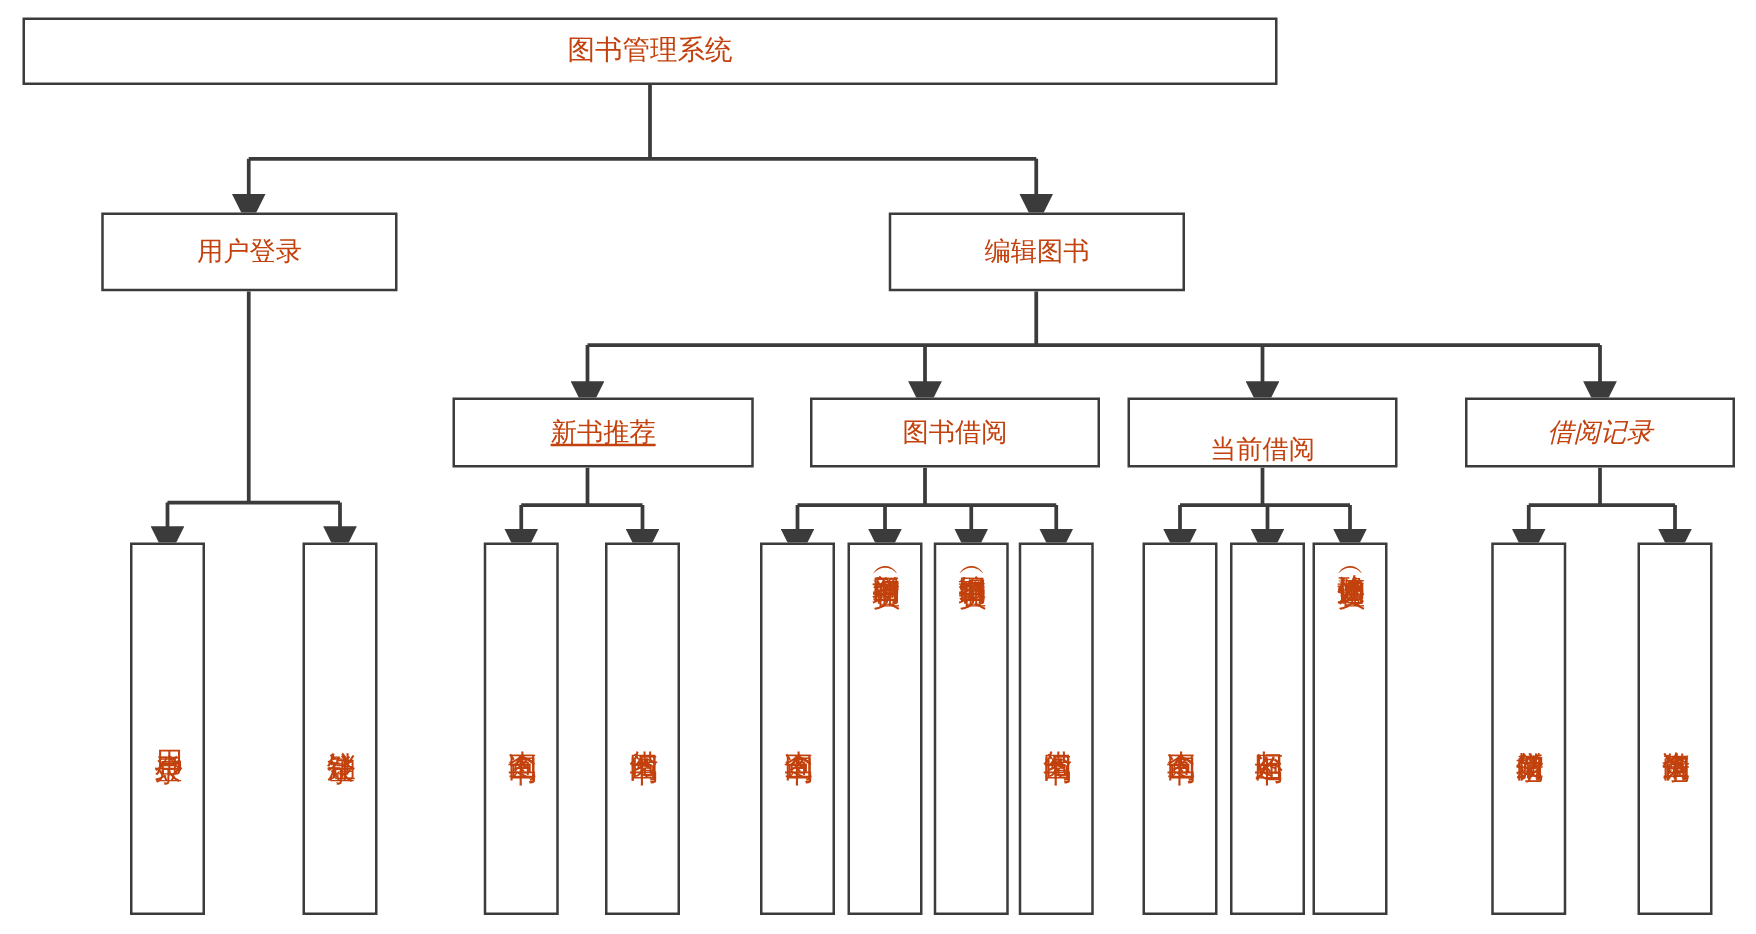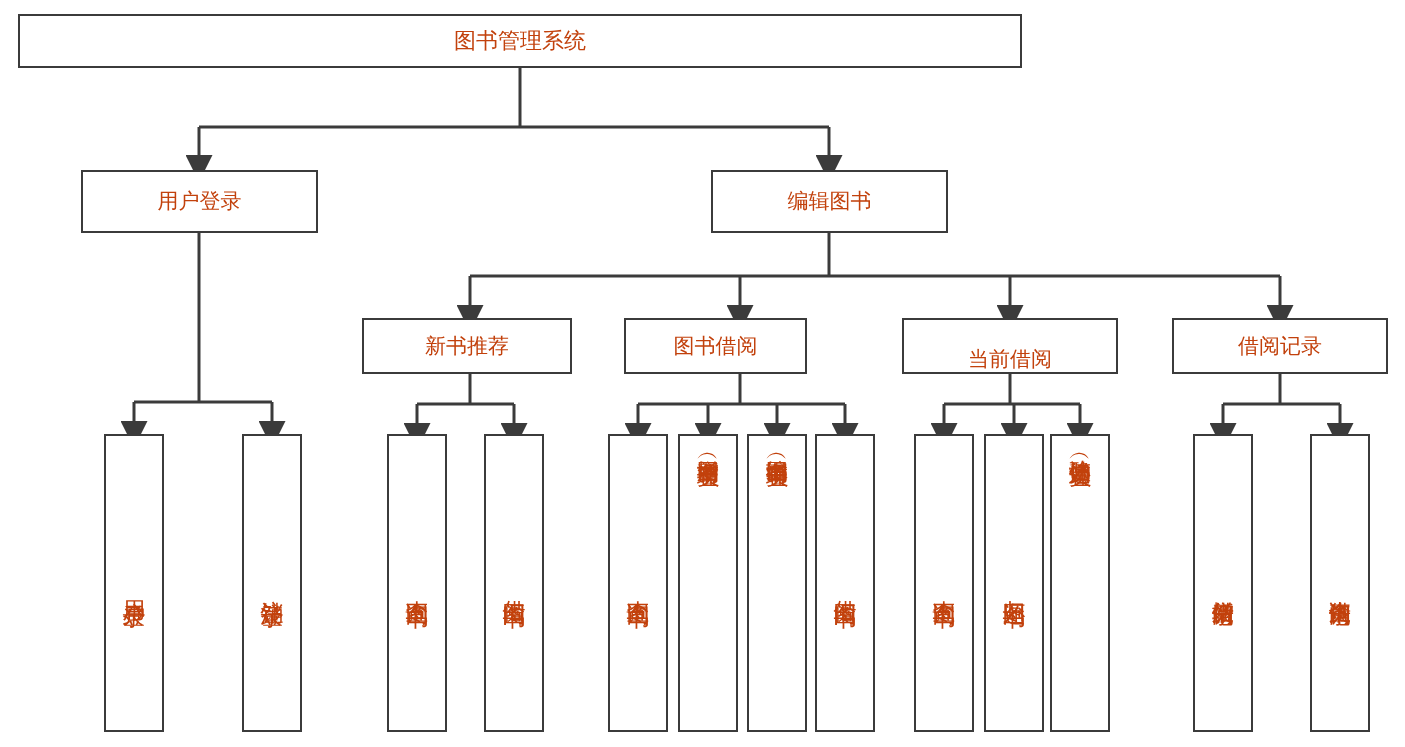--- a/index.html
+++ b/index.html
@@ -129,30 +129,30 @@
     <span class="label">图书管理系统</span>
   </div>
 
   <div class="node horiz" style="left:81px; top:170px; width:237px; height:63px;">
     <span class="label">用户登录</span>
   </div>
   <div class="node horiz" style="left:711px; top:170px; width:237px; height:63px;">
     <span class="label">编辑图书</span>
   </div>
 
-  <div class="node horiz" style="left:362px; top:318px; width:210px; height:56px;">
+  <div class="node horiz" style="left:362px; top:318px; width:241px; height:56px;text-decoration:underline;">
     <span class="label">新书推荐</span>
   </div>
-  <div class="node horiz" style="left:624px; top:318px; width:183px; height:56px;">
+  <div class="node horiz" style="left:648px; top:318px; width:232px; height:56px;">
     <span class="label">图书借阅</span>
   </div>
   <div class="node horiz" style="left:902px; top:318px; width:216px; height:56px;align-items:flex-end;">
     <span class="label">当前借阅</span>
   </div>
-  <div class="node horiz" style="left:1172px; top:318px; width:216px; height:56px;">
+  <div class="node horiz" style="left:1172px; top:318px; width:216px; height:56px;font-style:italic;">
     <span class="label">借阅记录</span>
   </div>
 
   <div class="node vert" style="left:104px; top:434px; width:60px; height:298px; align-items:center;">
     <span class="label">用户登录</span>
   </div>
   <div class="node vert" style="left:242px; top:434px; width:60px; height:298px; align-items:center;">
     <span class="label">注销登录</span>
   </div>
   <div class="node vert" style="left:387px; top:434px; width:60px; height:298px; align-items:center;">

